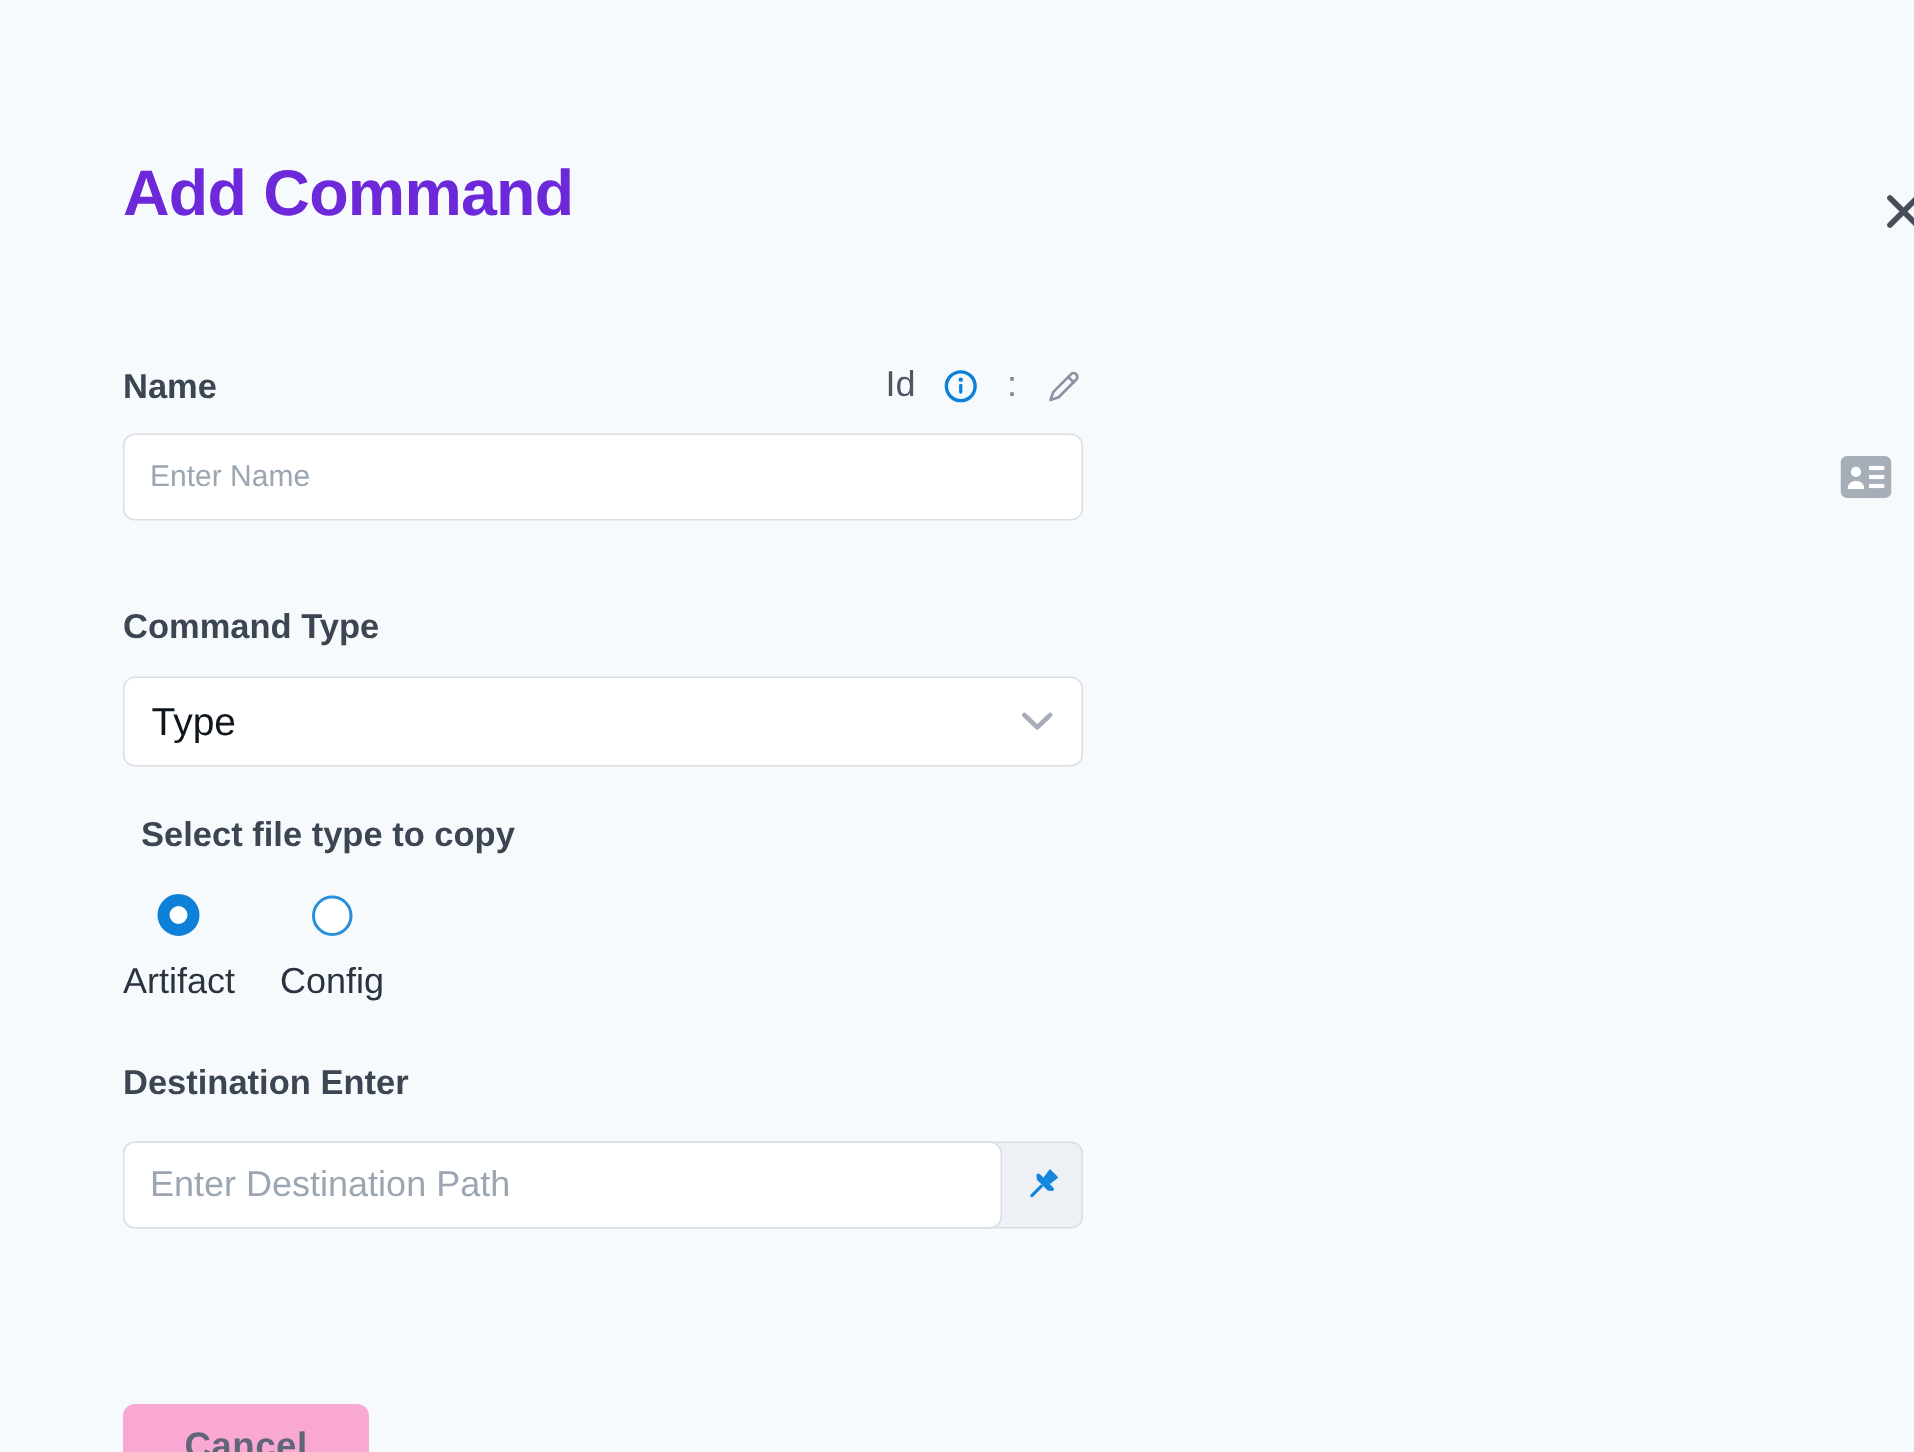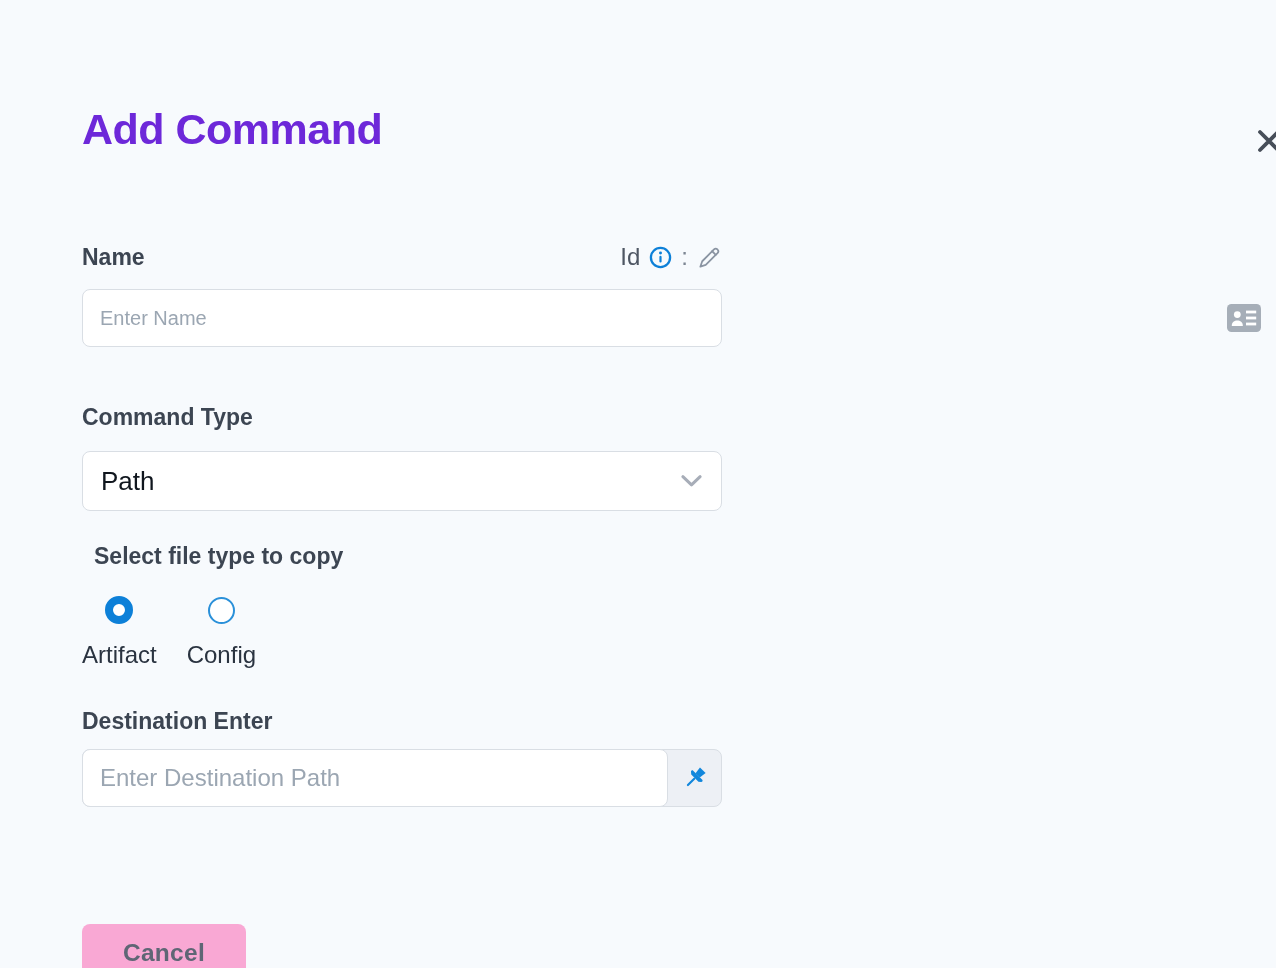--- a/index.html
+++ b/index.html
@@ -28,21 +28,21 @@
   .field-w { width: 640px; }
 
   .label-row {
     display: flex; justify-content: space-between; align-items: center;
     height: 30px; line-height: 30px;
   }
   .label {
     font-size: 23px; font-weight: 600; color: #3c4552;
     height: 30px; line-height: 30px; display: block;
   }
-  .id-cluster { display: flex; align-items: center; gap: 9px; justify-content: flex-end; }
+  .id-cluster { display: flex; align-items: center; gap: 19px; justify-content: flex-end; }
   .id-text { font-size: 24px; color: #4e5663; font-weight: 400; }
   .colon { font-size: 24px; color: #7d8693; }
   .icon-btn { background: none; border: none; cursor: pointer; display: flex; align-items: center; }
 
   .name-row { margin-top: 88px; }
 
   .input-wrap { position: relative; margin-top: 17px; }
   .text-input {
     width: 640px; height: 58px;
     border: 1px solid #d9dee4; border-radius: 8px;
@@ -74,21 +74,21 @@
     border: 8.5px solid #0d80d8; background: #fff; display: inline-block;
   }
   .radio-circle {
     width: 27px; height: 27px; border-radius: 50%;
     border: 2.2px solid #2a90d9; background: #fff; display: inline-block;
   }
   .radio-label { font-size: 24px; color: #2a3340; }
 
   .mt-dest { margin-top: 37px; }
   .addon-input {
-    margin-top: 13px; width: 640px; height: 58px;
+    margin-top: 25px; width: 640px; height: 58px;
     border: 1px solid #d9dee4; border-radius: 8px;
     background: #edf0f5; display: flex; position: relative;
   }
   .addon-input input {
     flex: 1; height: 58px; margin: -1px 0 -1px -1px;
     border: 1px solid #d9dee4; border-radius: 8px;
     background: #fff; padding: 0 17px;
     font-size: 24px; color: #2a3340;
     font-family: "Liberation Sans", sans-serif;
     outline: none;
@@ -153,21 +153,21 @@
         <path d="M4.8 21.6 c0-3.3 2.6-5 5.5-5 s5.5 1.7 5.5 5 v0.4 H4.8 Z" fill="#ffffff"></path>
         <rect x="19" y="6.6" width="10.2" height="2.8" fill="#ffffff"></rect>
         <rect x="19" y="12.6" width="10.2" height="2.8" fill="#ffffff"></rect>
         <rect x="19" y="18.6" width="10.2" height="2.8" fill="#ffffff"></rect>
       </svg>
     </span>
   </div>
 
   <span class="label mt-cmd">Command Type</span>
   <div class="select field-w">
-    <span class="select-value">Path</span>
+    <span class="select-value">Type</span>
     <span style="display:flex;">
       <svg width="23" height="14" viewBox="0 0 24 14">
         <path d="M3 2.5 L12 11 L21 2.5" fill="none" stroke="#a7adb8" stroke-width="3.2" stroke-linecap="round" stroke-linejoin="round"></path>
       </svg>
     </span>
   </div>
 
   <span class="label mt-filetype">Select file type to copy</span>
   <div class="radio-row">
     <label class="radio-group">

